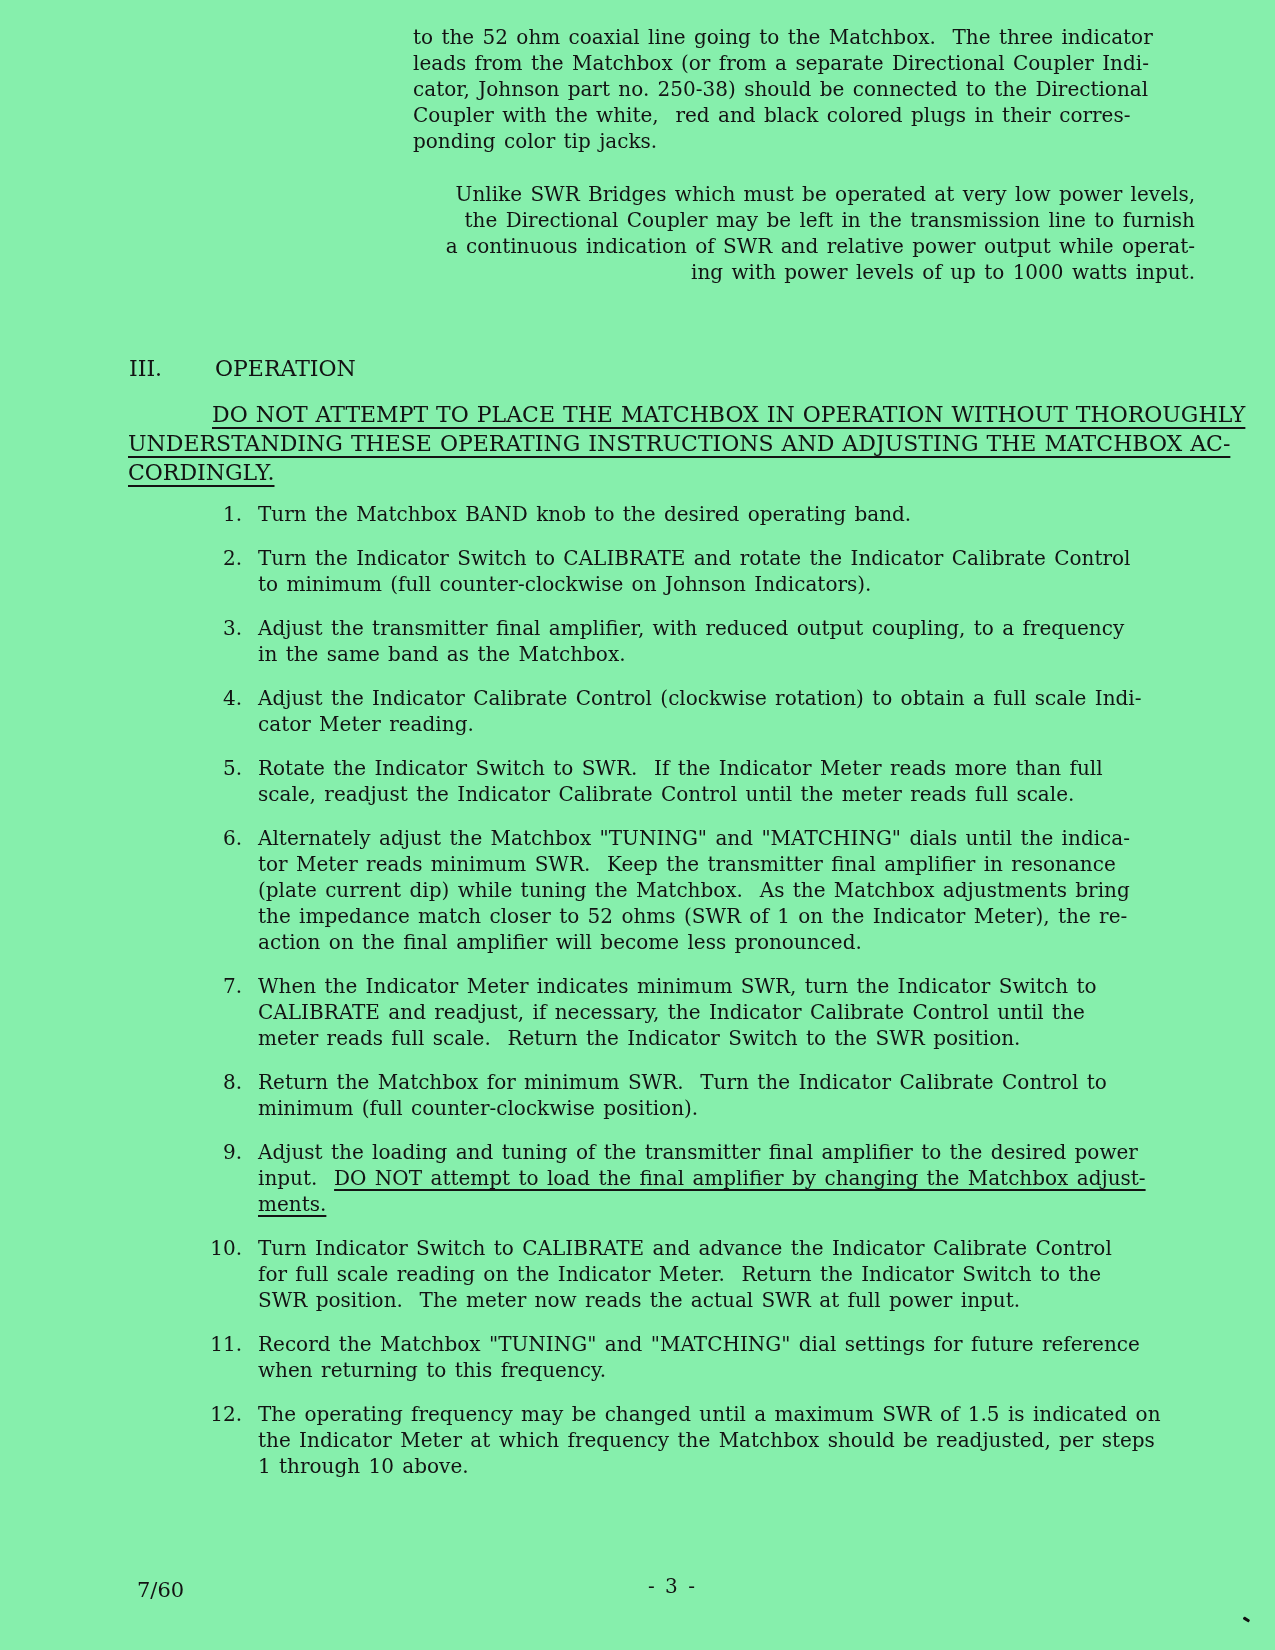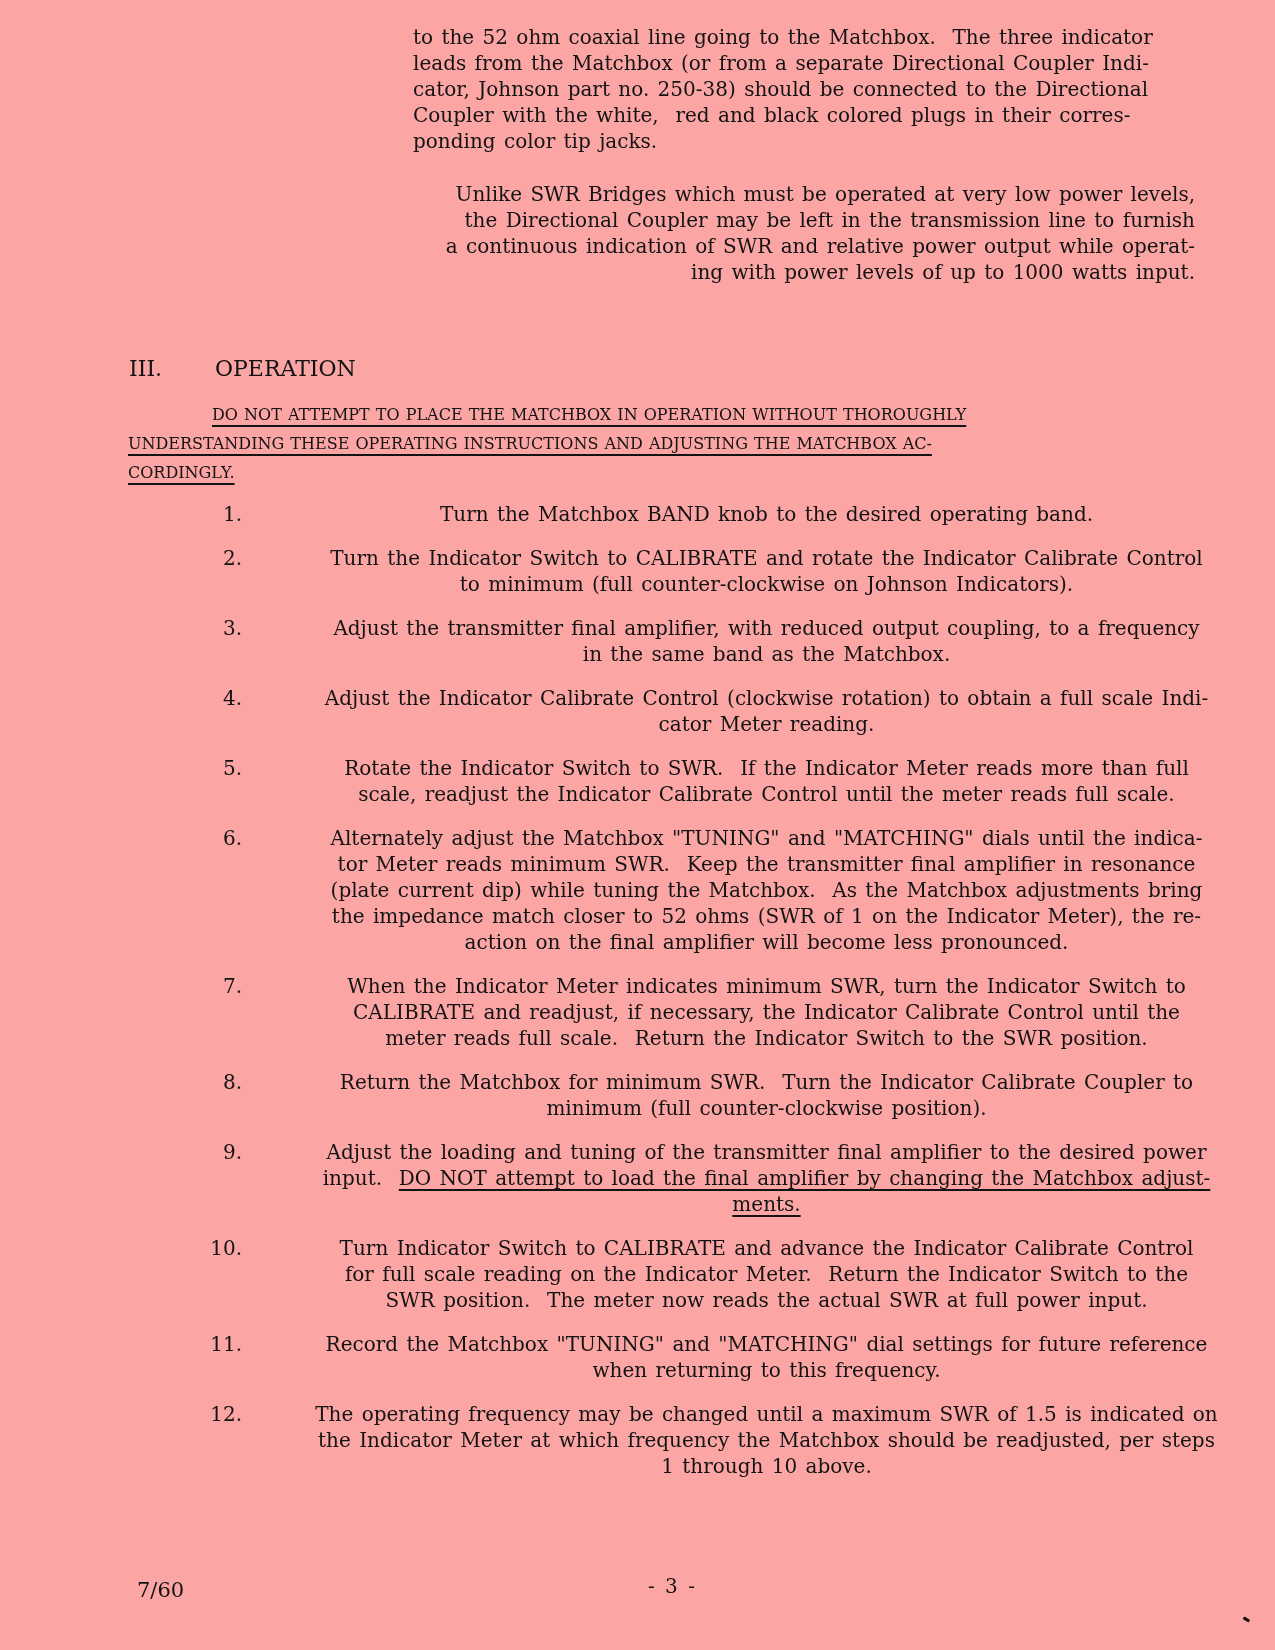--- a/index.html
+++ b/index.html
@@ -1,21 +1,21 @@
 <!DOCTYPE html>
 <html><head>
 <meta charset="utf-8">
 <style>
   html, body { margin: 0; padding: 0; background: #e8e8e8; }
   .page {
     position: relative;
     width: 1275px;
     height: 1650px;
     margin: 0 auto;
-    background: #fca5a5;
+    background: #86efac;
     color: #131313;
     font-family: "DejaVu Serif", "Liberation Serif", serif;
     overflow: hidden;
   }
   .intro-block { padding: 24px 80px 0 413px; }
   .intro-para {
     white-space: pre;
     font-size: 20px;
     line-height: 26px;
     word-spacing: 2px;
@@ -25,21 +25,21 @@
   .section-heading {
     margin: 26px 0 0 129px;
     font-size: 22px;
     line-height: 28px;
     word-spacing: 2px;
   }
   .section-number { display: inline-block; width: 86px; margin-top: 44px; }
 
   .warning-para {
     margin: 17px 0 0 128px;
-    font-size: 16px;
+    font-size: 22px;
     line-height: 29px;
     white-space: pre;
     text-indent: 84px;
     word-spacing: 1px;
     text-decoration: underline;
     text-underline-offset: 5px;
     text-decoration-thickness: 2px;
   }
 
   .procedure-intro {
@@ -55,21 +55,21 @@
   .step {
     display: grid;
     grid-template-columns: 46px 1fr;
     column-gap: 16px;
     margin-bottom: 18px;
     font-size: 20px;
     line-height: 26px;
     word-spacing: 2px;
   }
   .step-number { text-align: right; }
-  .step-text { white-space: pre; text-align: center; }
+  .step-text { white-space: pre; }
   .underlined-run {
     text-decoration: underline;
     text-underline-offset: 4px;
     text-decoration-thickness: 2px;
   }
 
   .footer-date {
     position: absolute;
     left: 137px;
     top: 1578px;
@@ -161,21 +161,21 @@
 
     <div class="step">
       <div class="step-number">7.</div>
       <div class="step-text">When the Indicator Meter indicates minimum SWR, turn the Indicator Switch to
 CALIBRATE and readjust, if necessary, the Indicator Calibrate Control until the
 meter reads full scale.  Return the Indicator Switch to the SWR position.</div>
     </div>
 
     <div class="step">
       <div class="step-number">8.</div>
-      <div class="step-text">Return the Matchbox for minimum SWR.  Turn the Indicator Calibrate Coupler to
+      <div class="step-text">Return the Matchbox for minimum SWR.  Turn the Indicator Calibrate Control to
 minimum (full counter-clockwise position).</div>
     </div>
 
     <div class="step">
       <div class="step-number">9.</div>
       <div class="step-text"><span>Adjust the loading and tuning of the transmitter final amplifier to the desired power
 input.  </span><span class="underlined-run">DO NOT attempt to load the final amplifier by changing the Matchbox adjust-
 ments.</span></div>
     </div>
 

